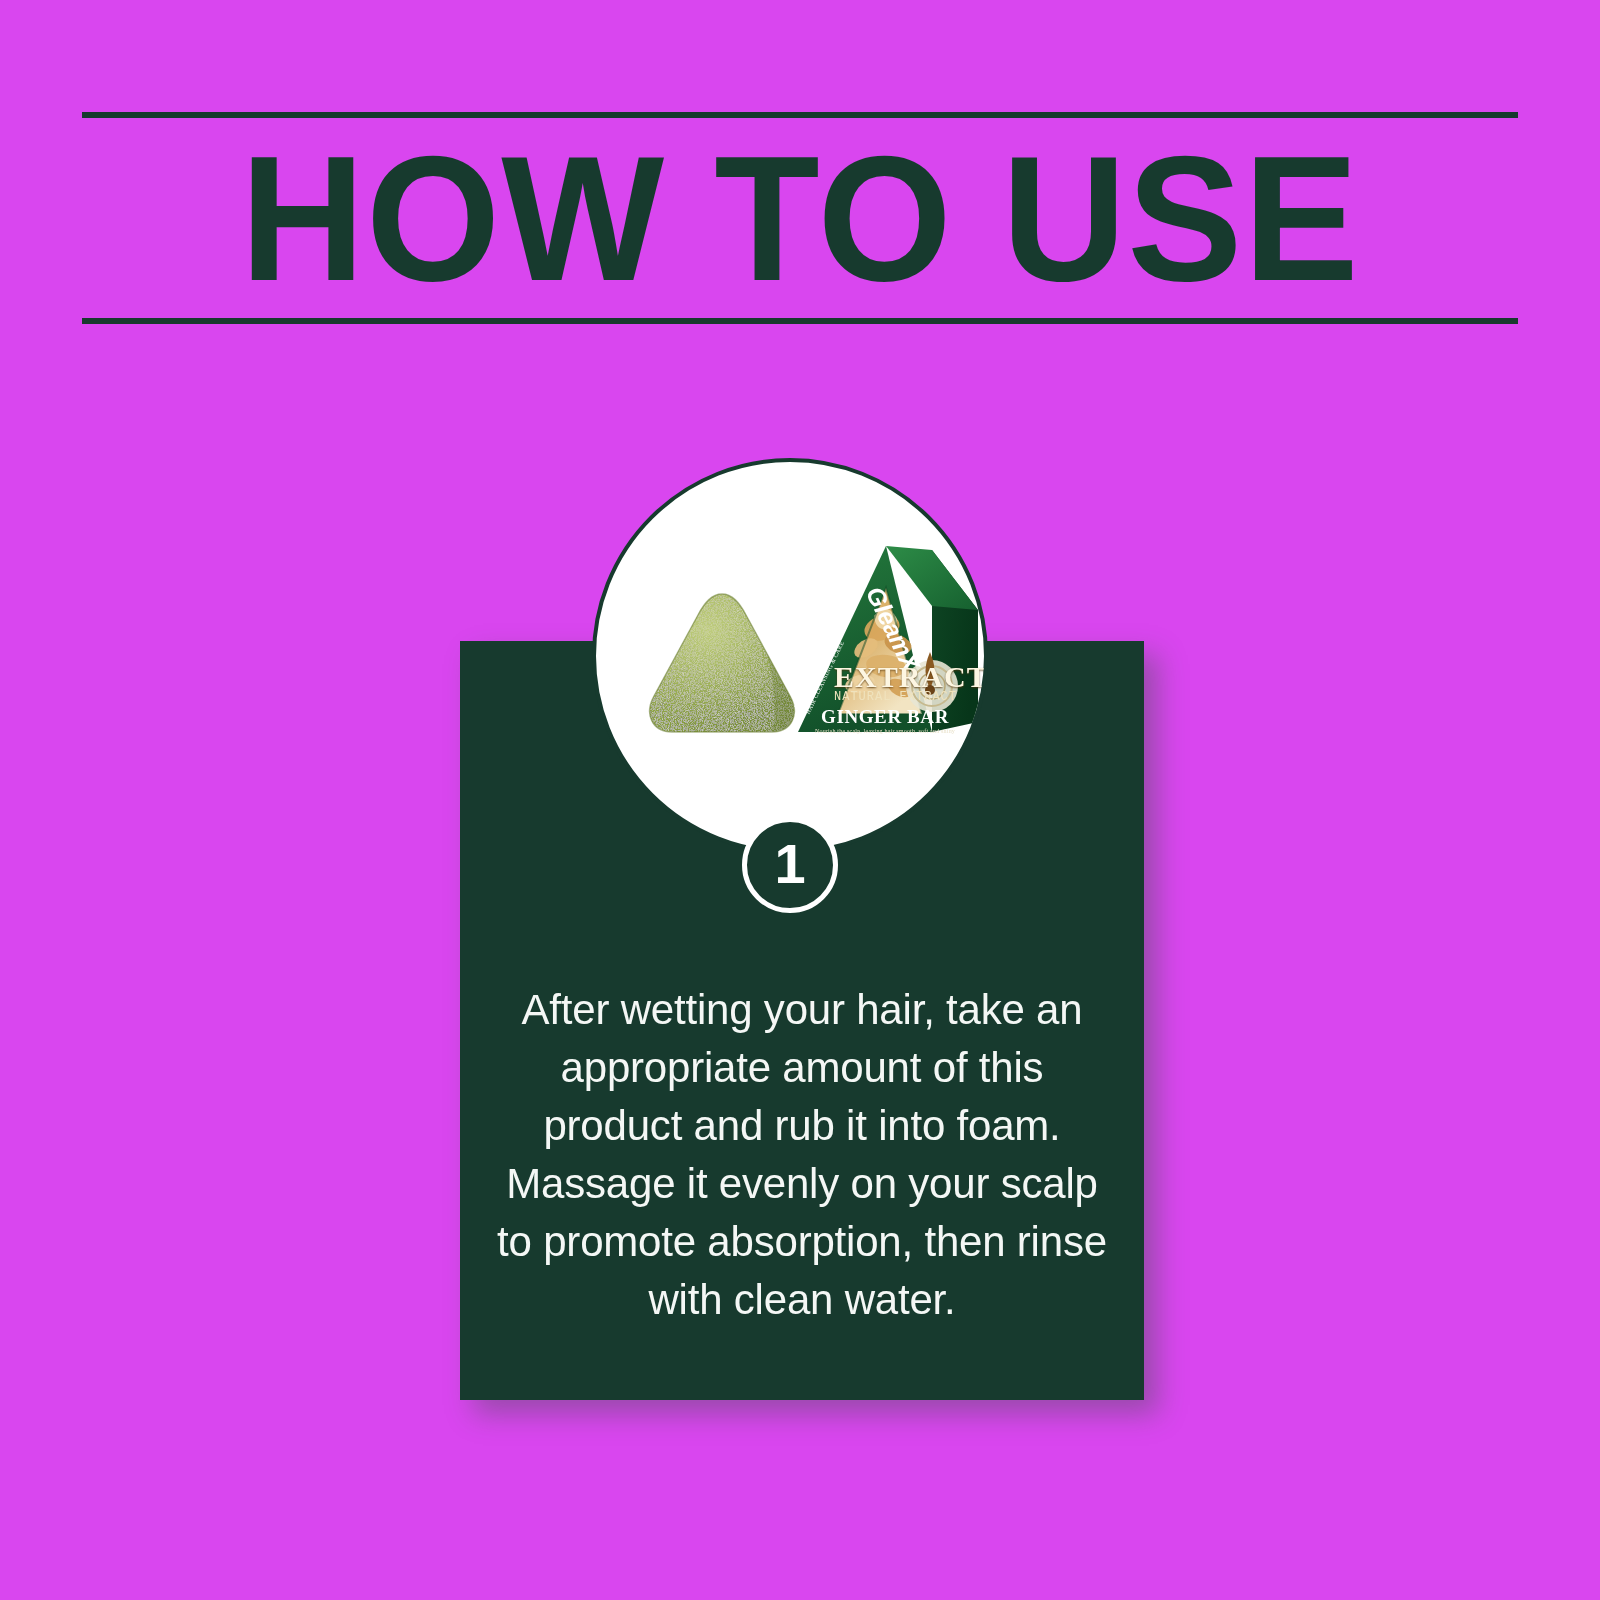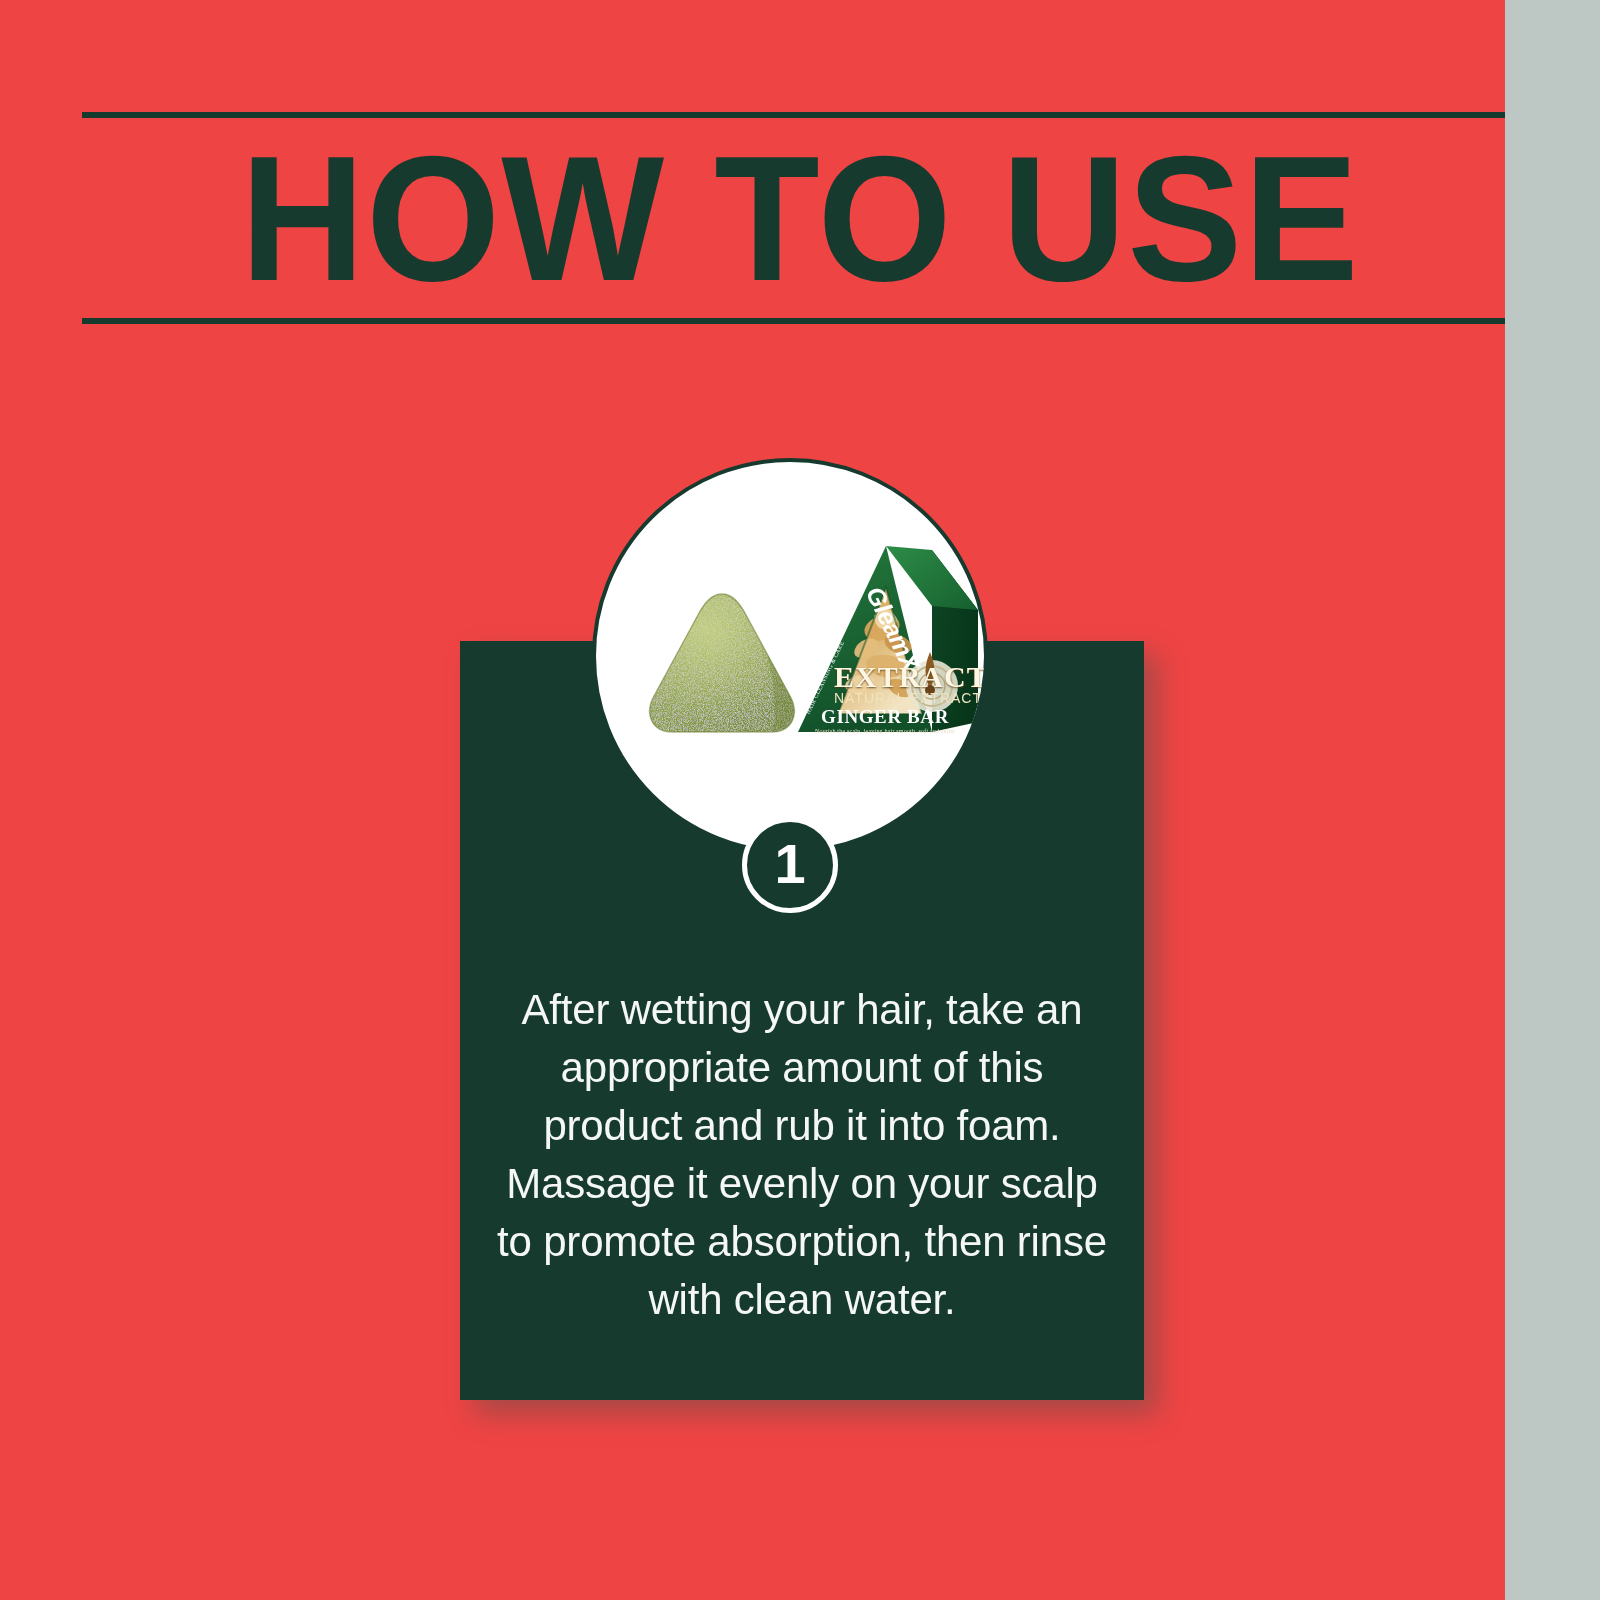--- a/index.html
+++ b/index.html
@@ -11,25 +11,24 @@
     width: 1600px;
     height: 1600px;
     overflow: hidden;
     background: #bdc7c4;
     font-family: "Liberation Sans", sans-serif;
     -webkit-font-smoothing: antialiased;
   }
 
   .poster {
     position: relative;
-    width: 1472px;
+    width: 1600px;
     height: 1600px;
-    background: #ef4444;
+    background: #d946ef;
     overflow: hidden;
-    padding-left: 33px;
   }
 
   
   .header-block {
     position: absolute;
     left: 82px;
     top: 112px;
     width: 1436px;
   }
   .rule {
@@ -165,22 +164,22 @@
     font-size: 30px;
     letter-spacing: 1px;
     color: #fdf6e2;
     text-shadow: 0 1px 2px rgba(80,50,10,0.8);
   }
   .pkg-ginger-sub {
     left: 52px;
     top: 154px;
     width: 118px;
     text-align: center;
-    font-family: Liberation Sans, sans-serif;
-    font-size: 14px;
+    font-family: Liberation Mono, monospace;
+    font-size: 12px;
     letter-spacing: 1px;
     color: #f0e3bd;
   }
   .pkg-shampoo {
     left: 28px;
     top: 170px;
     width: 150px;
     text-align: center;
     font-family: "Liberation Serif", serif;
     font-weight: bold;

